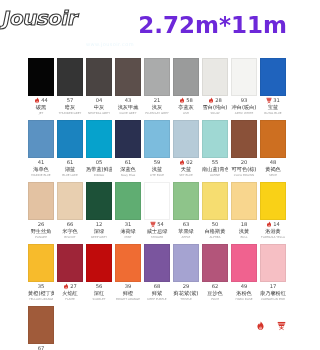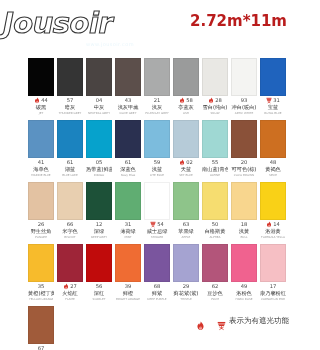--- a/index.html
+++ b/index.html
@@ -7,30 +7,30 @@
     width:295px;height:350px;
     background:#ffffff;
     font-family:"DejaVu Sans","Liberation Sans",sans-serif;
     overflow:hidden;position:relative;
   }
   
   .header{position:relative;height:56px;}
   .logo{
     position:absolute;left:3px;top:6px;
     font-family:"DejaVu Sans","Liberation Sans",sans-serif;
-    font-size:29px;font-weight:bold;font-style:italic;
+    font-size:20px;font-weight:bold;font-style:italic;
     letter-spacing:-0.5px;
     color:#ffffff;
     -webkit-text-stroke:1.1px #3a3a3a;
     text-shadow:0 0 0 #3a3a3a;
   }
   .title{
     position:absolute;right:8px;top:12px;
-    font-size:15px;font-weight:bold;
-    color:#b91c1c;letter-spacing:0px;
+    font-size:23px;font-weight:bold;
+    color:#6d28d9;letter-spacing:0px;
   }
   .watermark{
     position:absolute;left:86px;top:41px;
     font-size:5px;color:#eaf6fb;letter-spacing:0.4px;
     white-space:nowrap;
   }
   
   .grid{position:absolute;left:0;top:58px;width:295px;}
   .row{display:flex;padding-left:28px;margin-bottom:1px;}
   .cell{width:26px;margin-right:3px;text-align:center;}
@@ -523,15 +523,14 @@
     <span class="legend-ico">
       <svg viewBox="0 0 10 11" width="9" height="10">
         <rect x="0.8" y="1.0" width="8.4" height="1.5" fill="#d4342a"></rect>
         <rect x="1.4" y="2.8" width="7.2" height="1.3" fill="#d4342a"></rect>
         <rect x="2.0" y="4.4" width="6.0" height="1.2" fill="#d4342a"></rect>
         <line x1="5" y1="5.6" x2="5" y2="8.4" stroke="#d4342a" stroke-width="0.8"></line>
         <line x1="2.6" y1="9.6" x2="7.4" y2="6.6" stroke="#d4342a" stroke-width="0.8"></line>
         <line x1="7.4" y1="9.6" x2="2.6" y2="6.6" stroke="#d4342a" stroke-width="0.8"></line>
       </svg>
     </span>
-    <span class="legend-txt">表示为有遮光功能</span>
   </div>
 </div>
 
 </body></html>

